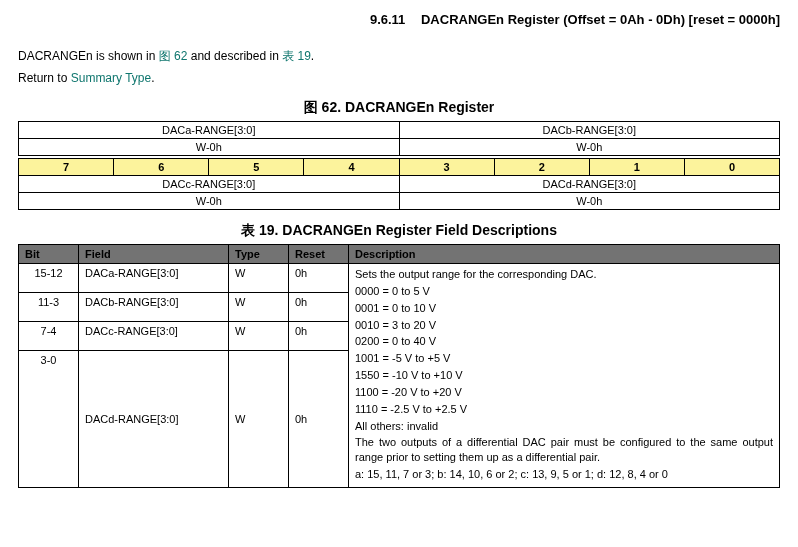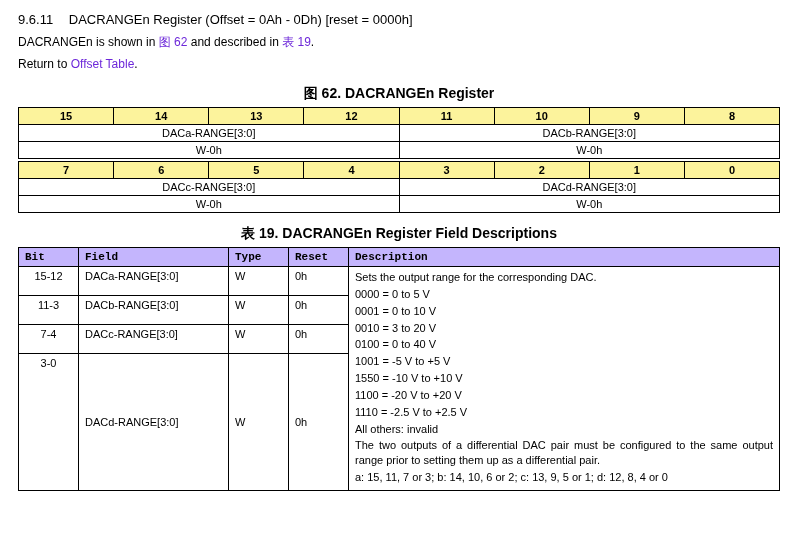--- a/index.html
+++ b/index.html
@@ -6,27 +6,28 @@
     font-family: Arial, Helvetica, sans-serif;
     font-size: 12px;
     color: #000;
     margin: 0;
     padding: 12px 18px;
     width: 798px;
     box-sizing: border-box;
     background: #fff;
   }
   .heading {
-    font-weight: normal;
+    font-weight: bold;
     font-size: 13px;
-    margin-bottom: 6px;
+    margin-bottom: 20px;
+    text-align: right;
   }
   .heading .secnum { margin-right: 12px; }
   .para { margin: 4px 0; line-height: 1.5; }
-  a.link { color: #6d28d9; text-decoration: none; }
+  a.link { color: #0f766e; text-decoration: none; }
   .caption {
     text-align: center;
     font-weight: bold;
     font-size: 14px;
     margin: 12px 0 4px 0;
   }
   table.reg {
     width: 100%;
     border-collapse: collapse;
     table-layout: fixed;
@@ -48,58 +49,47 @@
     border-collapse: collapse;
     font-size: 11px;
   }
   table.fld th, table.fld td {
     border: 1px solid #000;
     padding: 3px 6px;
     vertical-align: top;
     text-align: left;
   }
   table.fld th {
-    background: #c4b5fd;
+    background: #737373;
     font-weight: bold;
-    font-family: Liberation Mono, monospace;
   }
   table.fld td.center { text-align: center; }
   .desc-line { margin: 0 0 2px 0; line-height: 1.35; white-space: normal; }
   .desc-just { text-align: justify; }
 </style>
 </head>
 <body>
 
 <div class="heading">
   <span class="secnum">9.6.11</span>
   <span>DACRANGEn Register (Offset = 0Ah - 0Dh) [reset = 0000h]</span>
 </div>
 
 <div class="para">
   <span>DACRANGEn is shown in </span><a class="link" href="#">图 62</a><span> and described in </span><a class="link" href="#">表 19</a><span>.</span>
 </div>
 
 <div class="para">
-  <span>Return to </span><a class="link" href="#">Offset Table</a><span>.</span>
+  <span>Return to </span><a class="link" href="#">Summary Type</a><span>.</span>
 </div>
 
 <div class="caption">图 62.  DACRANGEn Register</div>
 
 <table class="reg">
   <tbody>
-      <tr>
-    <th>15</th>
-    <th>14</th>
-    <th>13</th>
-    <th>12</th>
-    <th>11</th>
-    <th>10</th>
-    <th>9</th>
-    <th>8</th>
-  </tr>
   <tr>
     <td colspan="4">DACa-RANGE[3:0]</td>
     <td colspan="4">DACb-RANGE[3:0]</td>
   </tr>
   <tr>
     <td colspan="4">W-0h</td>
     <td colspan="4">W-0h</td>
   </tr>
 </tbody>
   </table>
@@ -148,21 +138,21 @@
   <tr>
     <td class="center">15-12</td>
     <td>DACa-RANGE[3:0]</td>
     <td>W</td>
     <td>0h</td>
     <td rowspan="4">
       <div class="desc-line">Sets the output range for the corresponding DAC.</div>
       <div class="desc-line">0000 = 0 to 5 V</div>
       <div class="desc-line">0001 = 0 to 10 V</div>
       <div class="desc-line">0010 = 3 to 20 V</div>
-      <div class="desc-line">0100 = 0 to 40 V</div>
+      <div class="desc-line">0200 = 0 to 40 V</div>
       <div class="desc-line">1001 = -5 V to +5 V</div>
       <div class="desc-line">1550 = -10 V to +10 V</div>
       <div class="desc-line">1100 = -20 V to +20 V</div>
       <div class="desc-line">1110 = -2.5 V to +2.5 V</div>
       <div class="desc-line">All others: invalid</div>
       <div class="desc-line desc-just">The two outputs of a differential DAC pair must be configured to the same output range prior to setting them up as a differential pair.</div>
       <div class="desc-line">a: 15, 11, 7 or 3; b: 14, 10, 6 or 2; c: 13, 9, 5 or 1; d: 12, 8, 4 or 0</div>
     </td>
   </tr>
   <tr>

